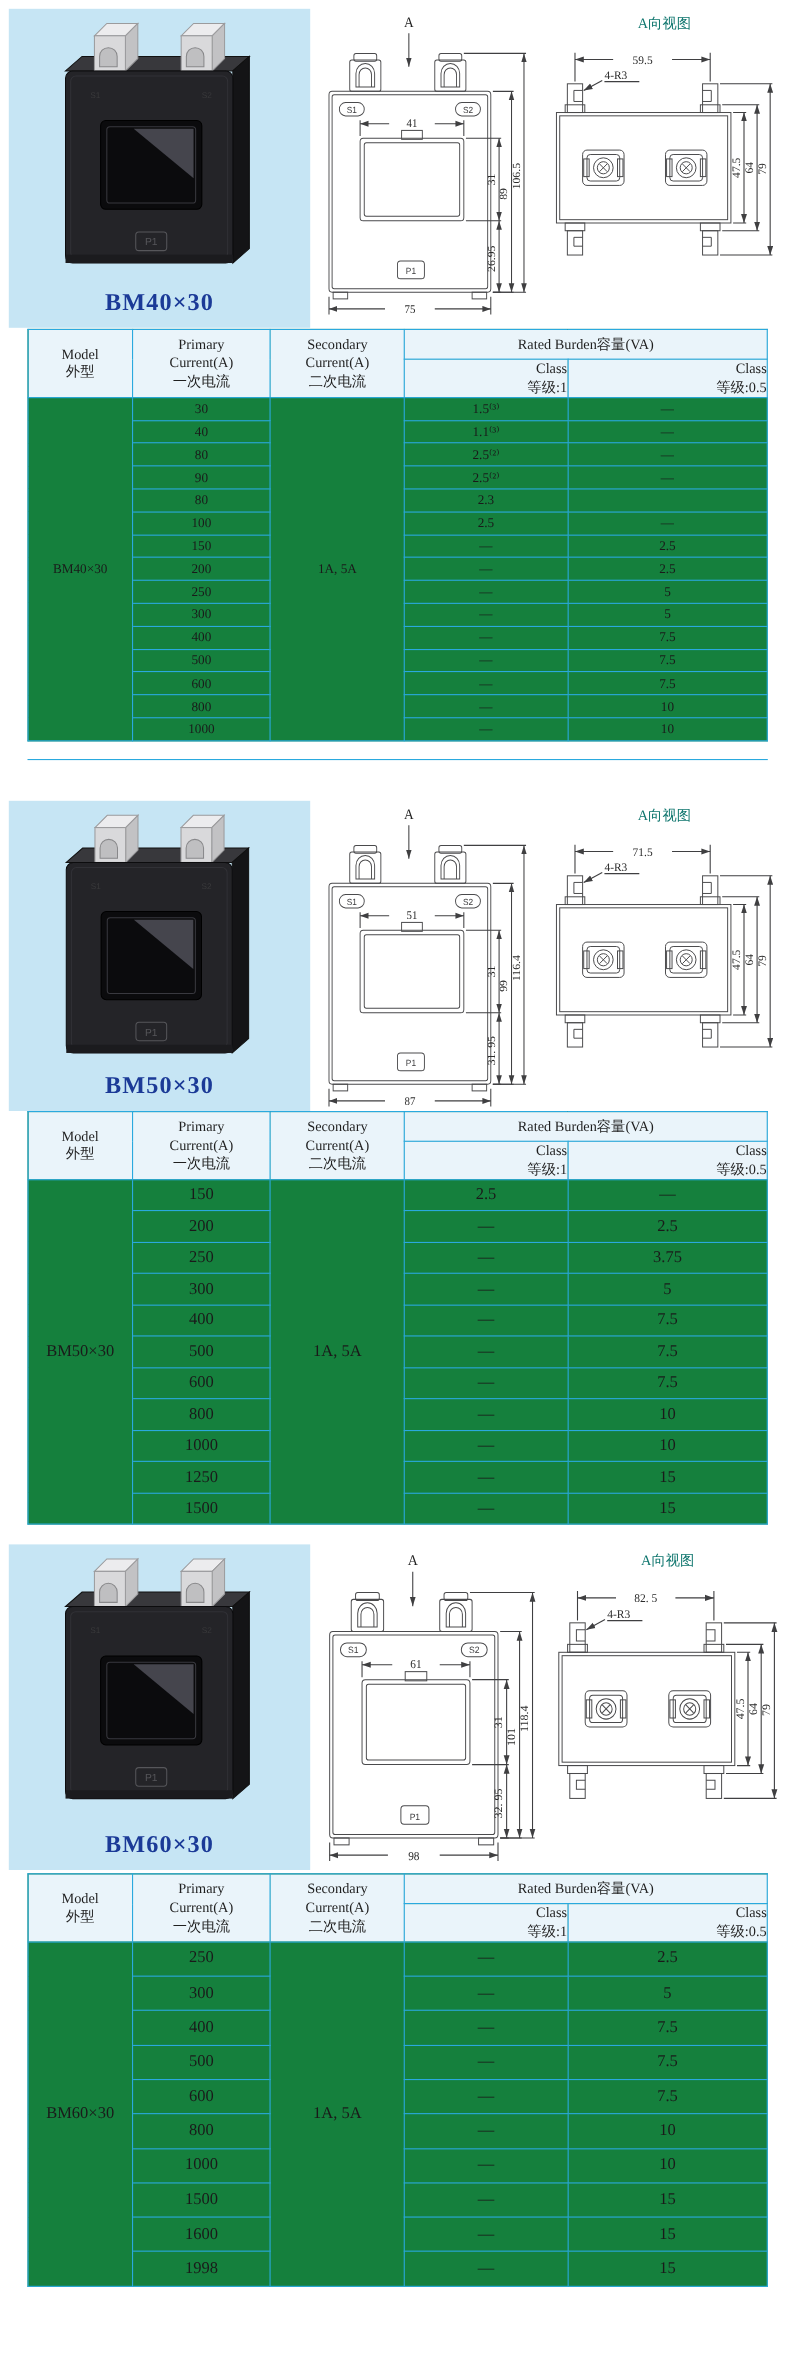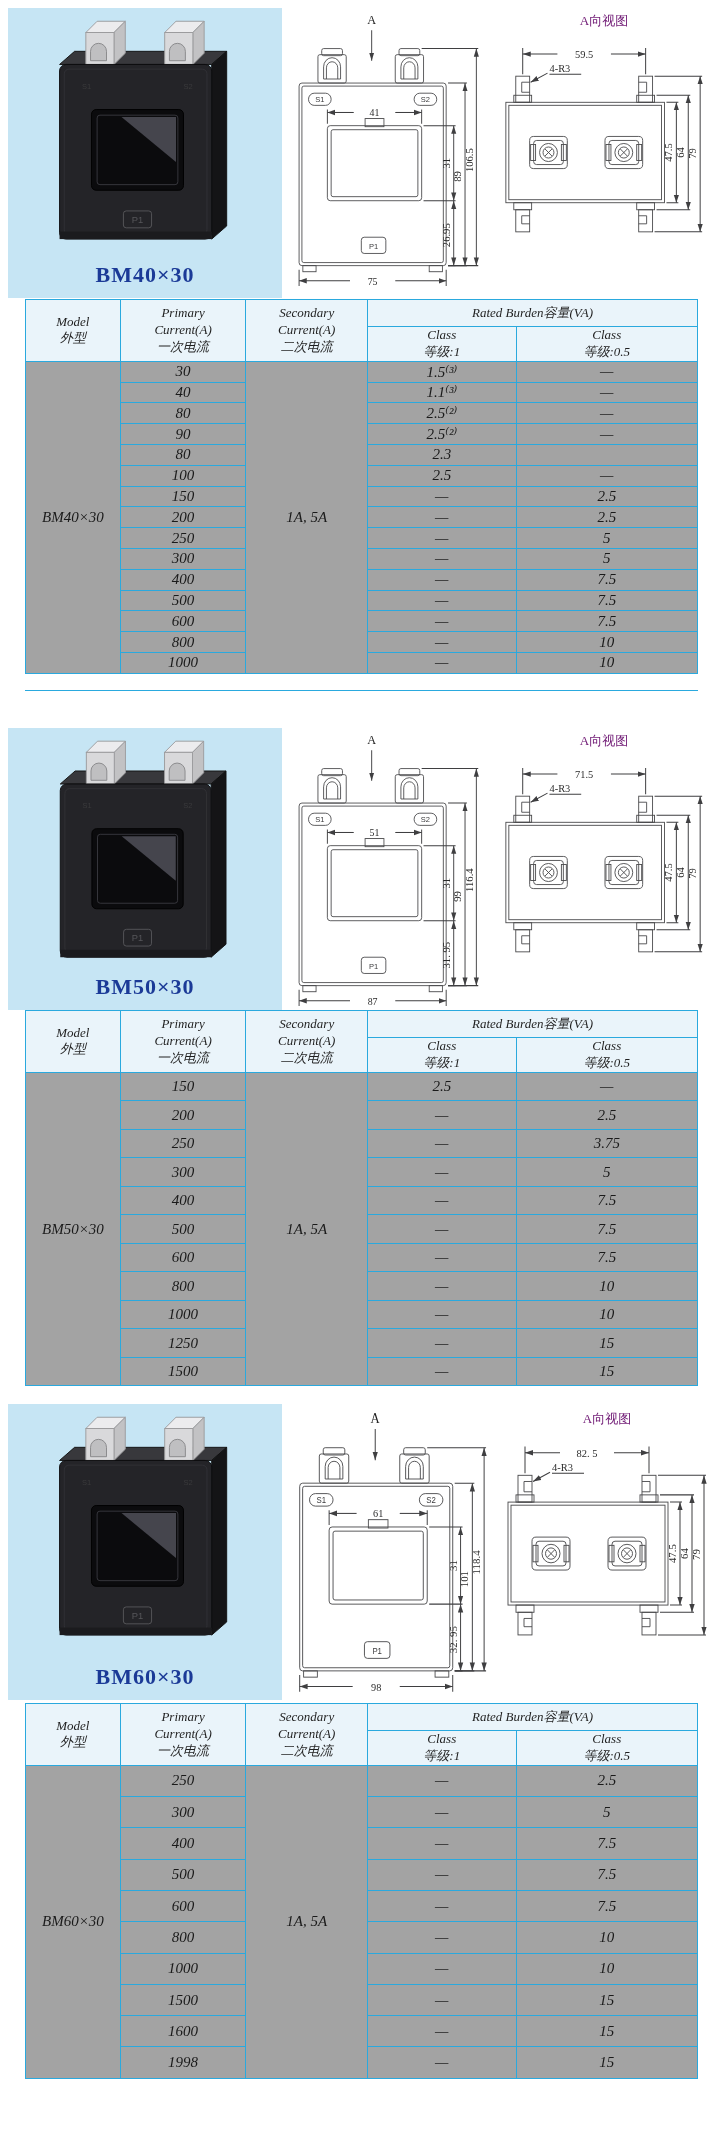--- a/index.html
+++ b/index.html
@@ -10,38 +10,38 @@
   .photo-block{position:absolute;background:#c6e5f4;display:flex;flex-direction:column;
                align-items:center;justify-content:space-between;}
   .photo-block svg{display:block;margin-top:2px;}
   .model-label{color:#1b3a97;font-weight:bold;font-size:22px;letter-spacing:1px;
                margin-bottom:10px;font-family:"Liberation Serif","DejaVu Serif",serif;}
 
   
   .front-block{position:absolute;}
   .front-block svg{width:100%;height:100%;}
   .side-block{position:absolute;display:flex;flex-direction:column;align-items:center;}
-  .side-title{font-size:13px;color:#701a75;margin-bottom:2px;}
+  .side-title{font-size:13px;color:#0f766e;margin-bottom:2px;}
   .side-block svg{width:100%;flex:1;}
 
   .dline{stroke:#3f3f41;stroke-width:1;fill:none;}
   .tline{stroke:#4a4a4c;stroke-width:.9;fill:none;}
   .dim{font-size:10.5px;fill:#2b2b2b;font-family:"Liberation Serif","DejaVu Serif",serif;}
   .lbl{font-size:8px;fill:#3a3a3c;font-family:"Liberation Sans","DejaVu Sans",sans-serif;}
 
   
   .table-block{position:absolute;}
-  .spec-table{border-collapse:collapse;table-layout:fixed;width:100%;background:#a3a3a3;font-style:italic;}
+  .spec-table{border-collapse:collapse;table-layout:fixed;width:100%;background:#15803d;}
   .spec-table th,.spec-table td{border:1px solid #2aa9de;text-align:center;vertical-align:middle;
                padding:0;font-weight:normal;}
   .spec-table thead th{background:#eaf4fa;font-size:13px;color:#1f1f1f;line-height:1.3;}
   .spec-table thead tr:first-child th{height:26px;}
-  .spec-table thead tr:last-child th{height:32px;}
+  .spec-table thead tr:last-child th{height:32px;text-align:right;}
   .spec-table td{font-size:15px;color:#1a1a1a;}
-  .rh19 td{height:19.8px;font-size:15px;}
+  .rh19 td{height:19.8px;font-size:12px;}
   .rh27 td{height:27.5px;}
   .rh30 td{height:30.3px;}
   .divider{position:absolute;height:1px;background:#2aa9de;}
 </style>
 </head>
 <body>
 
 <svg style="position:absolute;width:0;height:0" aria-hidden="true">
   <defs>
     <marker id="dimA" viewBox="0 0 10 7" refX="9" refY="3" markerWidth="9" markerHeight="7" orient="auto-start-reverse">

